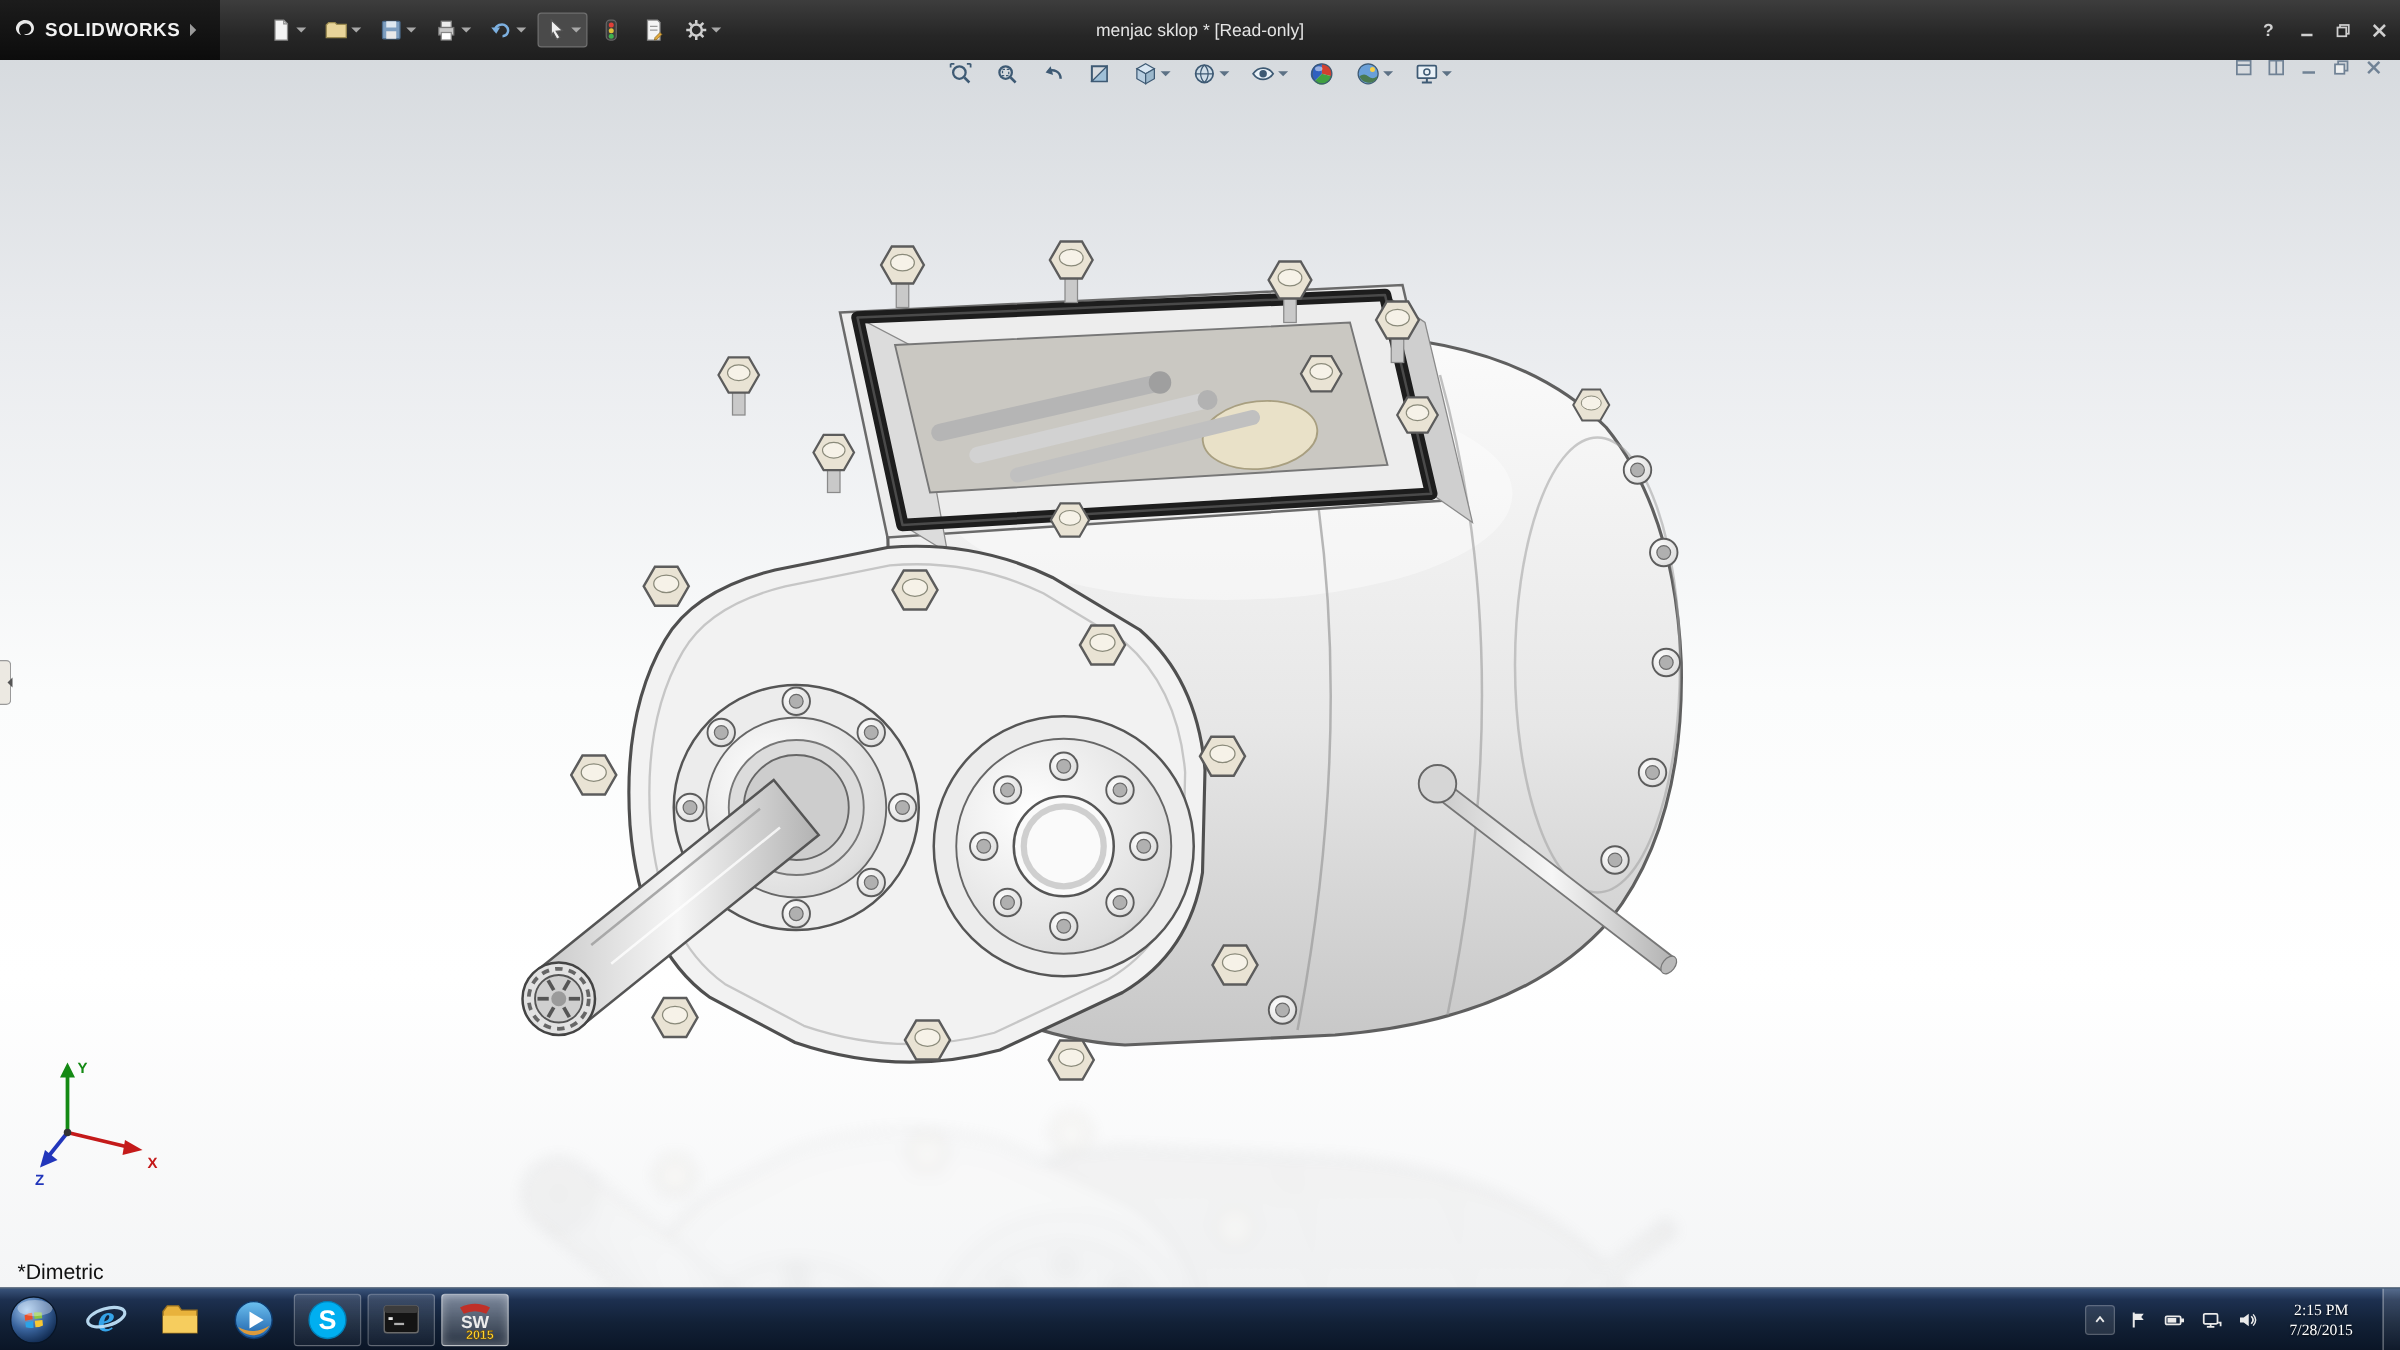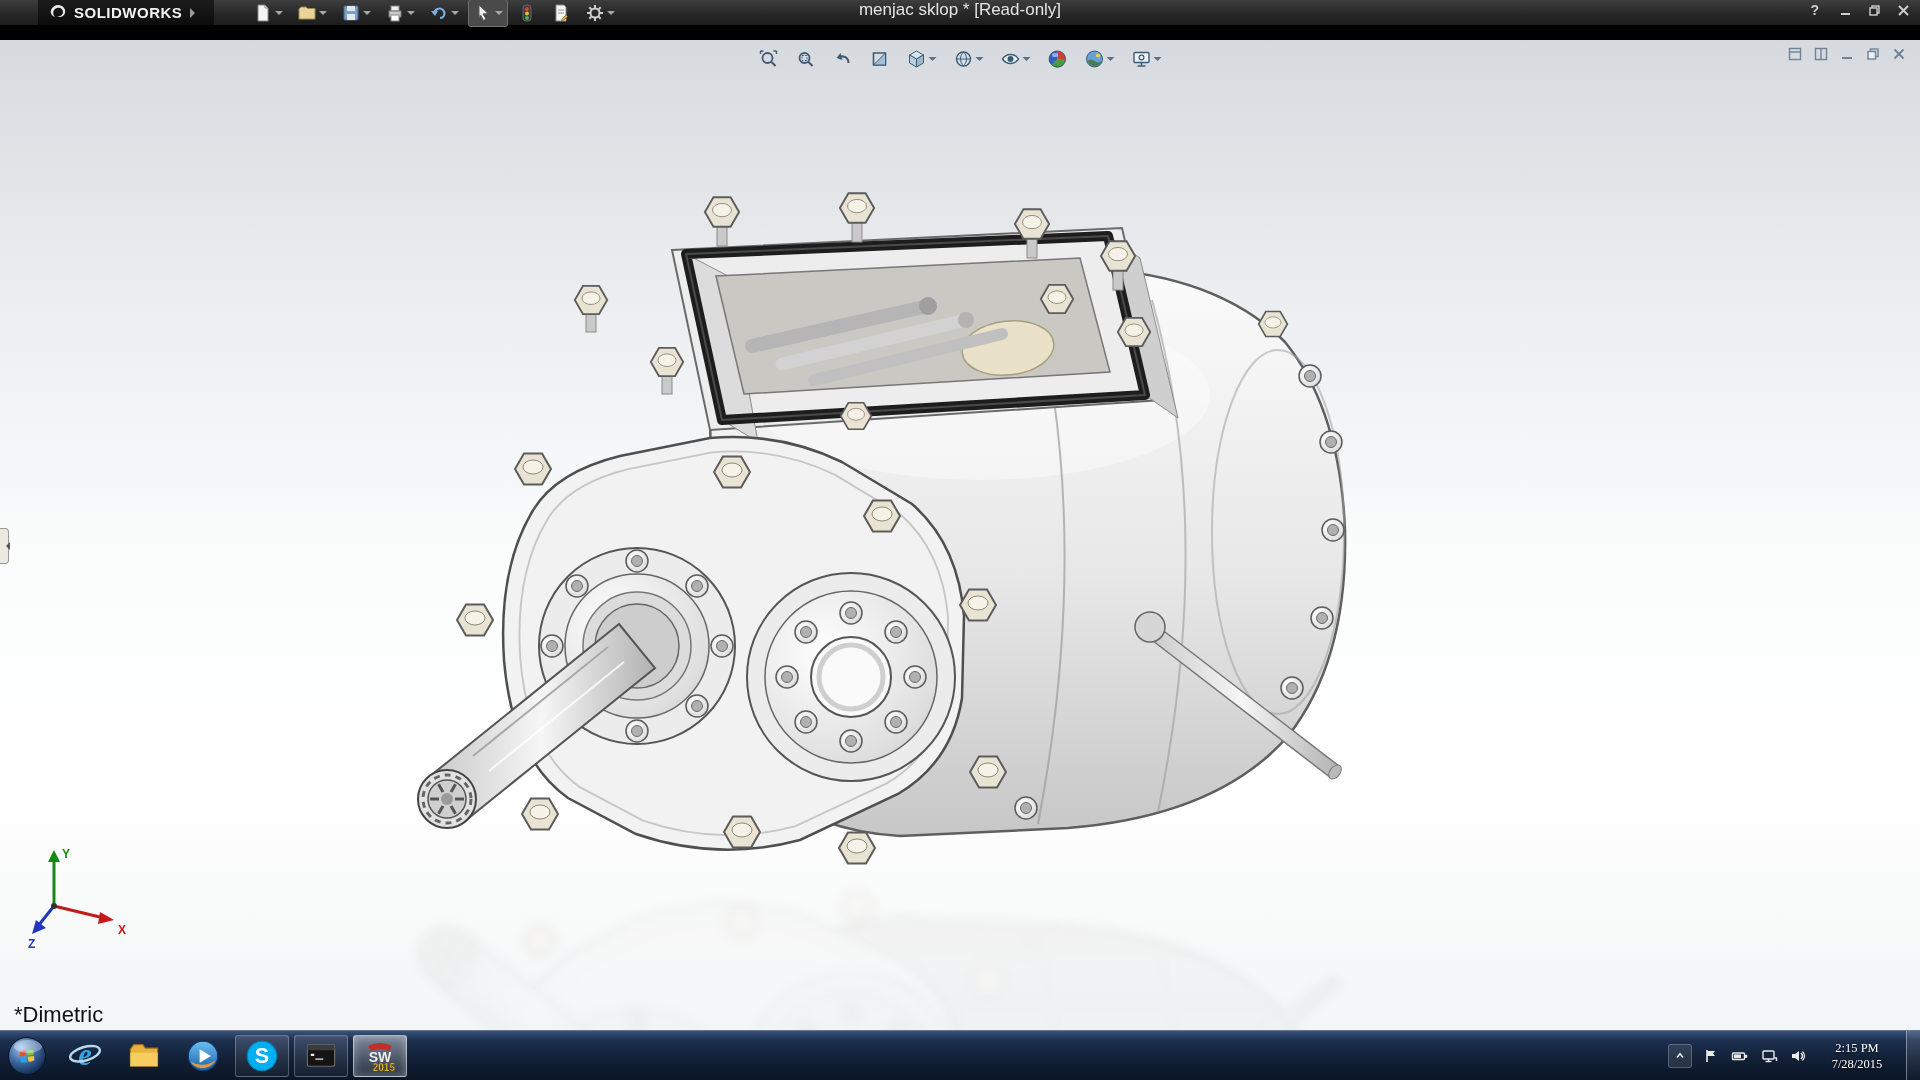--- a/index.html
+++ b/index.html
@@ -1,30 +1,30 @@
 <!DOCTYPE html>
 <html><head>
 <meta charset="utf-8">
 <style>
   * { margin:0; padding:0; box-sizing:border-box; }
   html,body { width:1920px; height:1080px; overflow:hidden; font-family:"Liberation Sans",sans-serif; background:#000; }
   .screen { position:relative; width:1920px; height:1080px; }
 
   
-  .titlebar { position:absolute; top:0; left:0; width:100%; height:25px;
-    background:linear-gradient(#3d3d3d,#262626 60%,#1e1e1e); display:flex; z-index:30;padding-left:38px; }
+  .titlebar { position:absolute; top:0; left:0; width:100%; height:48px;
+    background:linear-gradient(#3d3d3d,#262626 60%,#1e1e1e); display:flex; align-items:center; z-index:30; }
   .logo { display:flex; align-items:center; gap:6px; height:100%; padding:0 14px 0 10px;
     background:linear-gradient(#1c1c1c,#0c0c0c); cursor:pointer; }
   .brand { color:#f2f2f2; font-size:15px; font-weight:bold; letter-spacing:.5px; }
   .logo-caret { width:0; height:0; border:5px solid transparent; border-left-color:#9a9a9a; margin-left:2px; }
   .tb-tools { display:flex; align-items:center; gap:4px; margin-left:34px; }
   .tb-btn { display:flex; align-items:center; gap:2px; padding:3px 4px; background:transparent; border:1px solid transparent; border-radius:3px; cursor:pointer; }
   .tb-btn.pressed { border-color:#6f6f6f; background:#4a4a4a; }
   .caret-d { width:0; height:0; border:4px solid transparent; border-top-color:#a8a8a8; margin-top:4px; }
-  .tb-title { position:absolute; left:50%; transform:translateX(-50%); color:#e4e4e4; font-size:17px; white-space:nowrap; }
+  .tb-title { position:absolute; left:50%; transform:translateX(-50%); color:#e4e4e4; font-size:14px; white-space:nowrap; }
   .tb-right { position:absolute; right:10px; display:flex; align-items:center; gap:14px; }
   .tb-help { color:#cfcfcf; font-size:14px; font-weight:bold; cursor:pointer; padding:2px 6px; }
   .winbtns { display:flex; gap:16px; }
   .winbtn { cursor:pointer; display:flex; align-items:center; }
 
   
   .viewport { position:absolute; top:40px; left:0; width:1920px; height:990px;
     background:linear-gradient(180deg,#d6dade 0%, #e9ebee 22%, #fbfcfc 52%, #ffffff 75%, #f4f5f6 100%); overflow:hidden; }
 
   .headsup { position:absolute; top:6px; left:50%; transform:translateX(-50%); display:flex; align-items:center; gap:9px; z-index:20; }
@@ -33,21 +33,21 @@
 
   .docwin { position:absolute; top:7px; right:14px; display:flex; gap:12px; z-index:20; }
   .docwin .winbtn svg { opacity:.85; }
 
   .model { position:absolute; left:380px; top:60px; width:1200px; height:940px; }
 
   .triad { position:absolute; left:26px; bottom:78px; width:110px; height:110px; }
   .triad text { font:12px "Liberation Sans",sans-serif; font-weight:bold; }
   .axis-x { fill:#c41a1a; } .axis-y { fill:#148a14; } .axis-z { fill:#2236bb; }
 
-  .view-label { position:absolute; left:14px; bottom:2px; font-size:22px; color:#111; }
+  .view-label { position:absolute; left:14px; bottom:2px; font-size:17px; color:#111; }
 
   .tree-handle { position:absolute; left:0; top:488px; width:9px; height:36px; background:#ece9e2;
     border:1px solid #9a9a9a; border-left:none; border-radius:0 4px 4px 0; cursor:pointer; }
   .tree-handle::after { content:""; position:absolute; left:2px; top:13px; width:0; height:0;
     border:4px solid transparent; border-right-color:#555; }
 
   
   .taskbar { position:absolute; bottom:0; left:0; width:100%; height:50px;
     background:linear-gradient(#39537a 0%, #1d3050 18%, #122137 55%, #0a1526 100%);
     border-top:1px solid #5d7899; display:flex; align-items:center; z-index:40; }

